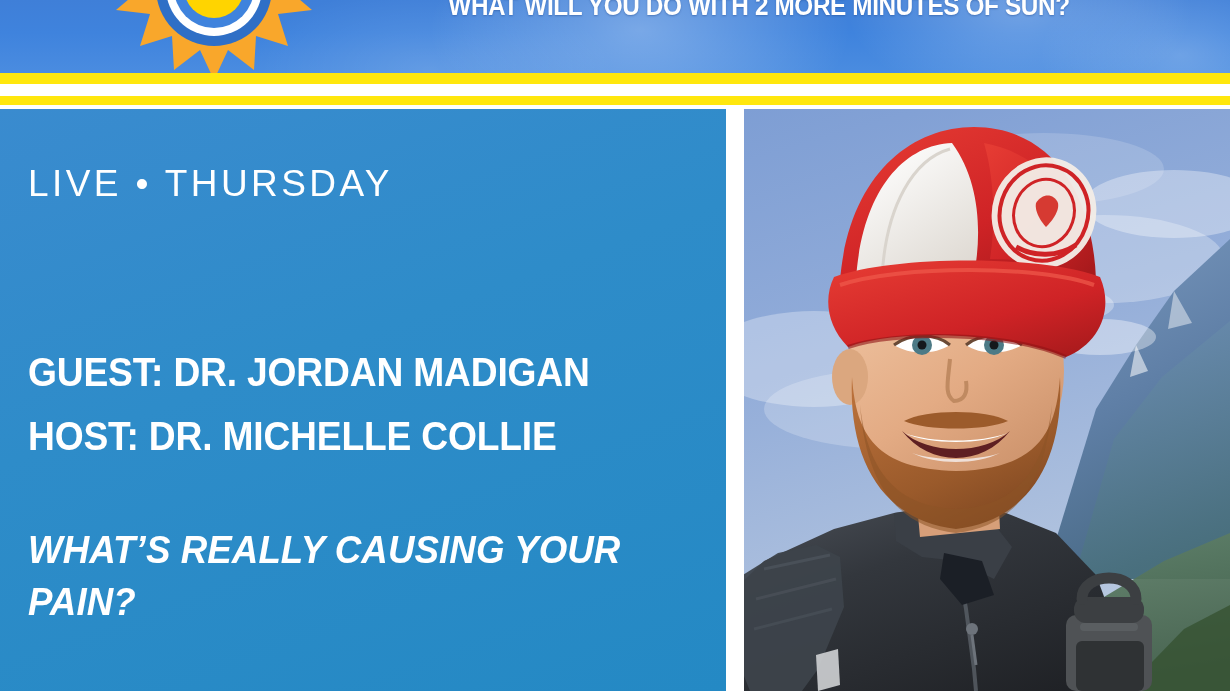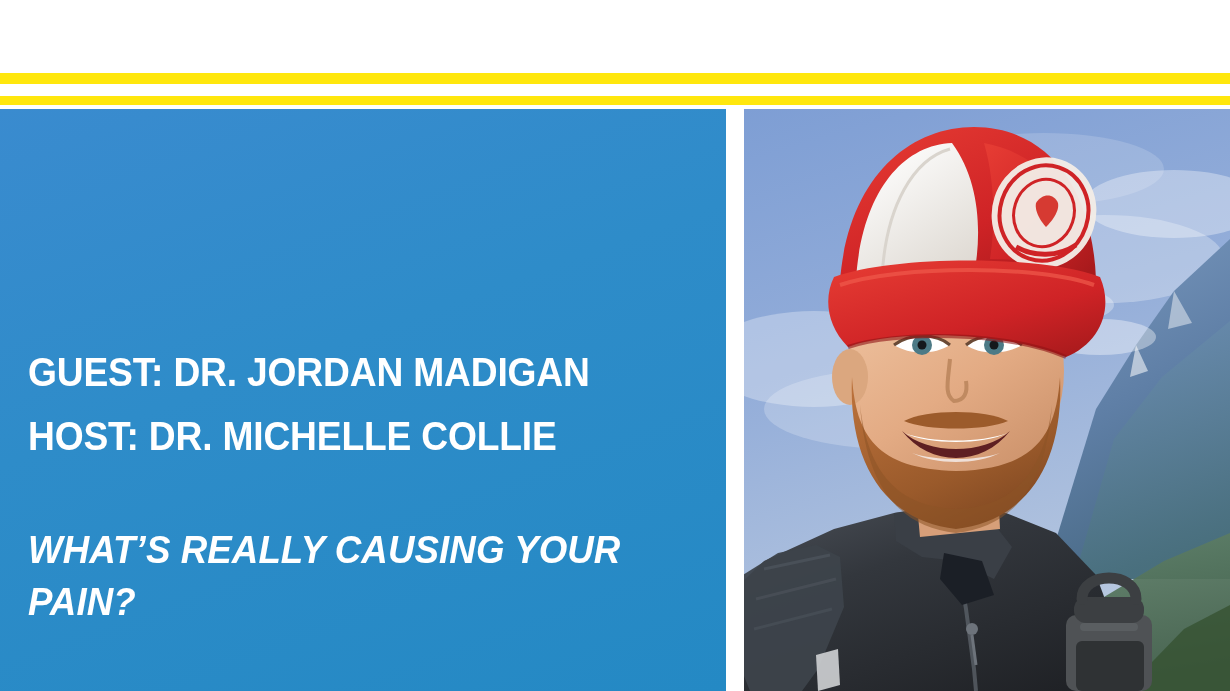--- a/index.html
+++ b/index.html
@@ -157,29 +157,51 @@
     overflow: hidden;
     background: #8fa9d8;
   }
   .photo svg { display: block; width: 100%; height: 100%; }
 </style>
 </head>
 <body>
 
 <div id="poster">
 
+  <div class="banner">
+    <div class="banner-sky"></div>
+
+    <div class="sun-logo">
+      <svg viewBox="0 0 212 212" xmlns="http://www.w3.org/2000/svg" aria-hidden="true">
+        <g>
+          <path fill="#f9a72b" d="M106 14
+            L120 44 L146 24 L148 58 L180 48 L170 80 L204 84 L178 104
+            L204 126 L170 130 L180 162 L148 152 L146 186 L120 166
+            L106 196 L92 166 L66 186 L64 152 L32 162 L42 130 L8 126
+            L34 104 L8 84 L42 80 L32 48 L64 58 L66 24 L92 44 Z"></path>
+          <circle cx="106" cy="104" r="58" fill="#2f6fc6"></circle>
+          <circle cx="106" cy="104" r="48" fill="#ffffff"></circle>
+          <circle cx="106" cy="104" r="40" fill="#3f83dd"></circle>
+          <circle cx="106" cy="104" r="30" fill="#ffd400"></circle>
+        </g>
+      </svg>
+    </div>
+
+    <div class="banner-headline">WHAT WILL YOU DO WITH 2 MORE MINUTES OF SUN?</div>
+  </div>
 
   <div class="rule rule-yellow-top"></div>
   <div class="rule rule-white"></div>
   <div class="rule rule-yellow-bot"></div>
   <div class="rule rule-gap-white"></div>
 
   <div class="left-panel">
     <div class="panel-inner">
 
+      <div class="line-when when-1">LIVE  •  THURSDAY</div>
 
 
       <div class="line-people people-1">GUEST: DR. JORDAN MADIGAN</div>
 
       <div class="line-people people-2">HOST: DR. MICHELLE COLLIE</div>
 
       <div class="line-topic topic">WHAT’S REALLY CAUSING YOUR PAIN?</div>
 
     </div>
   </div>

